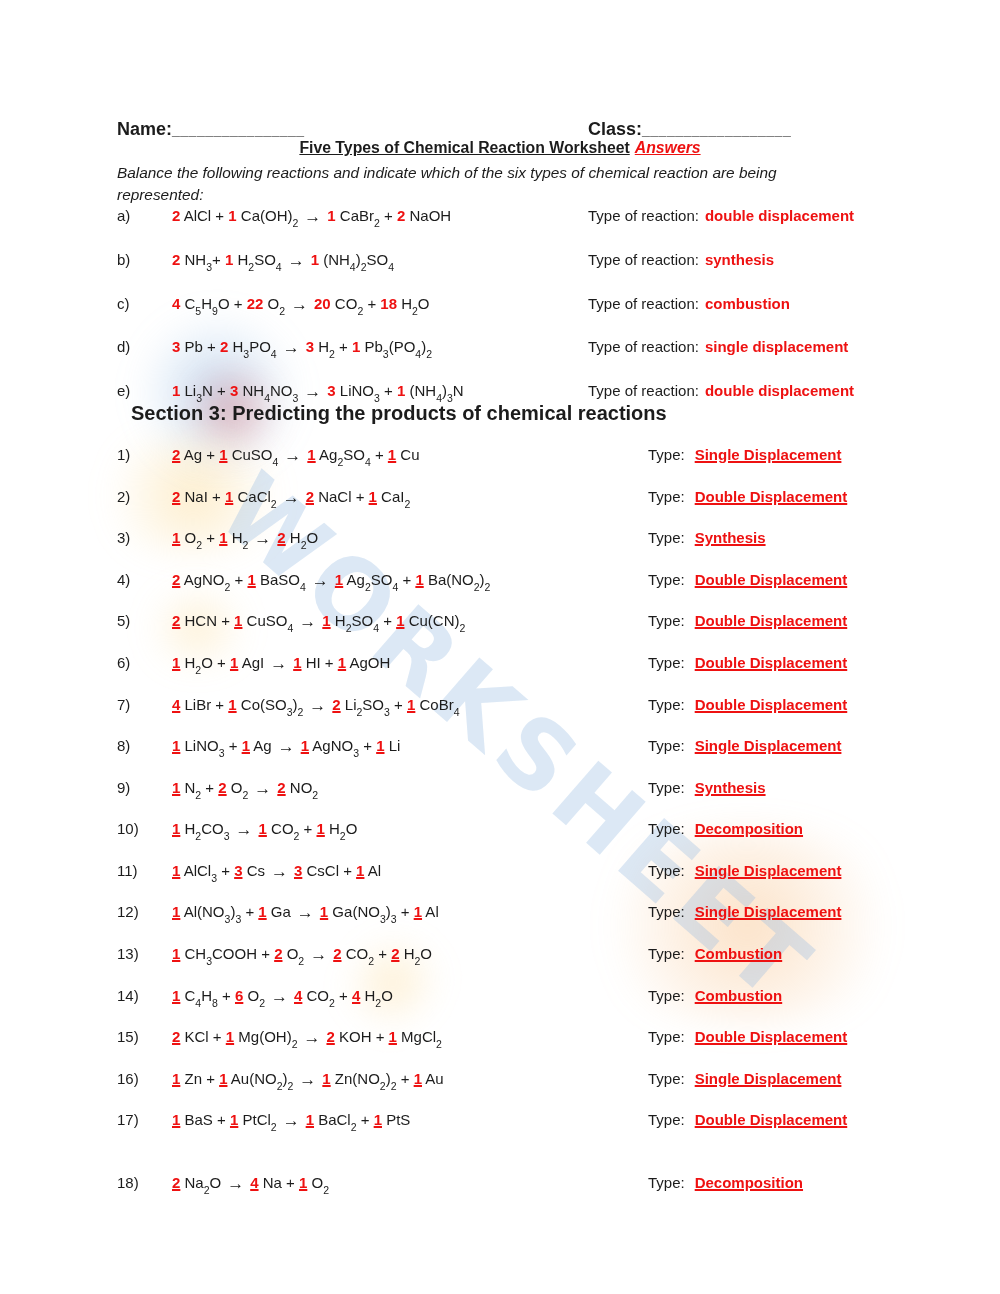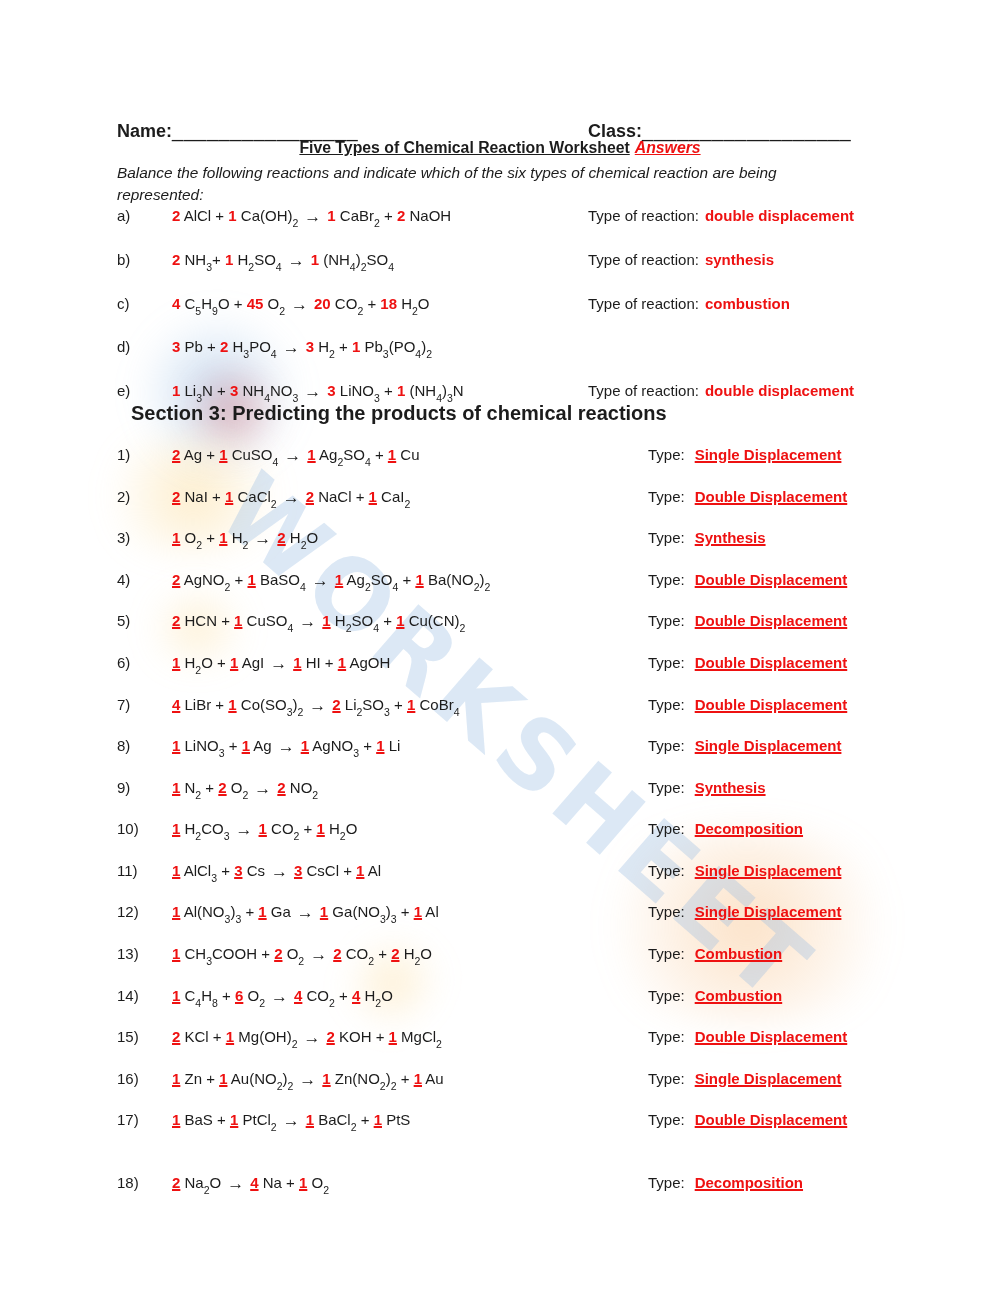--- a/index.html
+++ b/index.html
@@ -6,21 +6,21 @@
   .page{position:relative;width:1000px;height:1294px;background:#fff;overflow:hidden;
         font-family:"Liberation Sans",sans-serif;color:#1c1c1c;}
   
   .blob{position:absolute;border-radius:50%;filter:blur(16px);pointer-events:none;}
   .wm{position:absolute;left:272px;top:452px;font-family:"DejaVu Sans",sans-serif;
       font-size:96px;font-weight:800;letter-spacing:7px;color:rgba(151,189,227,0.34);
       transform:rotate(41deg);transform-origin:0 0;white-space:nowrap;pointer-events:none;}
   
   .abs{position:absolute;white-space:nowrap;}
   .hdr{font-weight:700;font-size:18px;}
-  .blank{font-weight:400;font-size:20px;letter-spacing:0.5px;}
+  .blank{font-weight:700;font-size:14px;letter-spacing:0.5px;}
   .title{top:139px;left:0;right:0;text-align:center;font-size:15.8px;font-weight:700;}
   .title-main{text-decoration:underline;}
   .title-ans{color:#ee1111;font-style:italic;text-decoration:underline;margin-left:5px;}
   .instr{top:162px;left:117px;width:722px;font-size:15.4px;font-style:italic;
          line-height:22px;white-space:normal;}
   .sec3{top:402px;left:131px;font-weight:700;font-size:20px;text-align:center;}
   .wrow{position:absolute;left:0;right:0;height:22px;font-size:15px;line-height:22px;}
   .wrow > span{position:absolute;top:0;white-space:nowrap;}
   .ilabel{left:117px;}
   .eq{left:172px;}
@@ -66,26 +66,27 @@
         <span class="eq"><span class="coef">2</span><span> AlCl + </span><span class="coef">1</span><span> Ca(OH)</span><sub>2</sub><span class="arrow">→</span><span class="coef">1</span><span> CaBr</span><sub>2</sub><span> + </span><span class="coef">2</span><span> NaOH</span></span>
         <span class="tcellA"><span>Type of reaction:</span><span class="ansA">double displacement</span></span>
       </div>
       <div class="wrow" style="top: 249px;">
         <span class="ilabel">b)</span>
         <span class="eq"><span class="coef">2</span><span> NH</span><sub>3</sub><span>+ </span><span class="coef">1</span><span> H</span><sub>2</sub><span>SO</span><sub>4</sub><span class="arrow">→</span><span class="coef">1</span><span> (NH</span><sub>4</sub><span>)</span><sub>2</sub><span>SO</span><sub>4</sub></span>
         <span class="tcellA"><span>Type of reaction:</span><span class="ansA">synthesis</span></span>
       </div>
       <div class="wrow" style="top: 293px;">
         <span class="ilabel">c)</span>
-        <span class="eq"><span class="coef">4</span><span> C</span><sub>5</sub><span>H</span><sub>9</sub><span>O + </span><span class="coef">45</span><span> O</span><sub>2</sub><span class="arrow">→</span><span class="coef">20</span><span> CO</span><sub>2</sub><span> + </span><span class="coef">18</span><span> H</span><sub>2</sub><span>O</span></span>
+        <span class="eq"><span class="coef">4</span><span> C</span><sub>5</sub><span>H</span><sub>9</sub><span>O + </span><span class="coef">22</span><span> O</span><sub>2</sub><span class="arrow">→</span><span class="coef">20</span><span> CO</span><sub>2</sub><span> + </span><span class="coef">18</span><span> H</span><sub>2</sub><span>O</span></span>
         <span class="tcellA"><span>Type of reaction:</span><span class="ansA">combustion</span></span>
       </div>
       <div class="wrow" style="top: 336px;">
         <span class="ilabel">d)</span>
         <span class="eq"><span class="coef">3</span><span> Pb + </span><span class="coef">2</span><span> H</span><sub>3</sub><span>PO</span><sub>4</sub><span class="arrow">→</span><span class="coef">3</span><span> H</span><sub>2</sub><span> + </span><span class="coef">1</span><span> Pb</span><sub>3</sub><span>(PO</span><sub>4</sub><span>)</span><sub>2</sub></span>
+        <span class="tcellA"><span>Type of reaction:</span><span class="ansA">single displacement</span></span>
       </div>
       <div class="wrow" style="top: 380px;">
         <span class="ilabel">e)</span>
         <span class="eq"><span class="coef">1</span><span> Li</span><sub>3</sub><span>N + </span><span class="coef">3</span><span> NH</span><sub>4</sub><span>NO</span><sub>3</sub><span class="arrow">→</span><span class="coef">3</span><span> LiNO</span><sub>3</sub><span> + </span><span class="coef">1</span><span> (NH</span><sub>4</sub><span>)</span><sub>3</sub><span>N</span></span>
         <span class="tcellA"><span>Type of reaction:</span><span class="ansA">double displacement</span></span>
       </div>
     </div>
 
   <div class="abs sec3">Section 3:  Predicting the products of chemical reactions</div>
 

